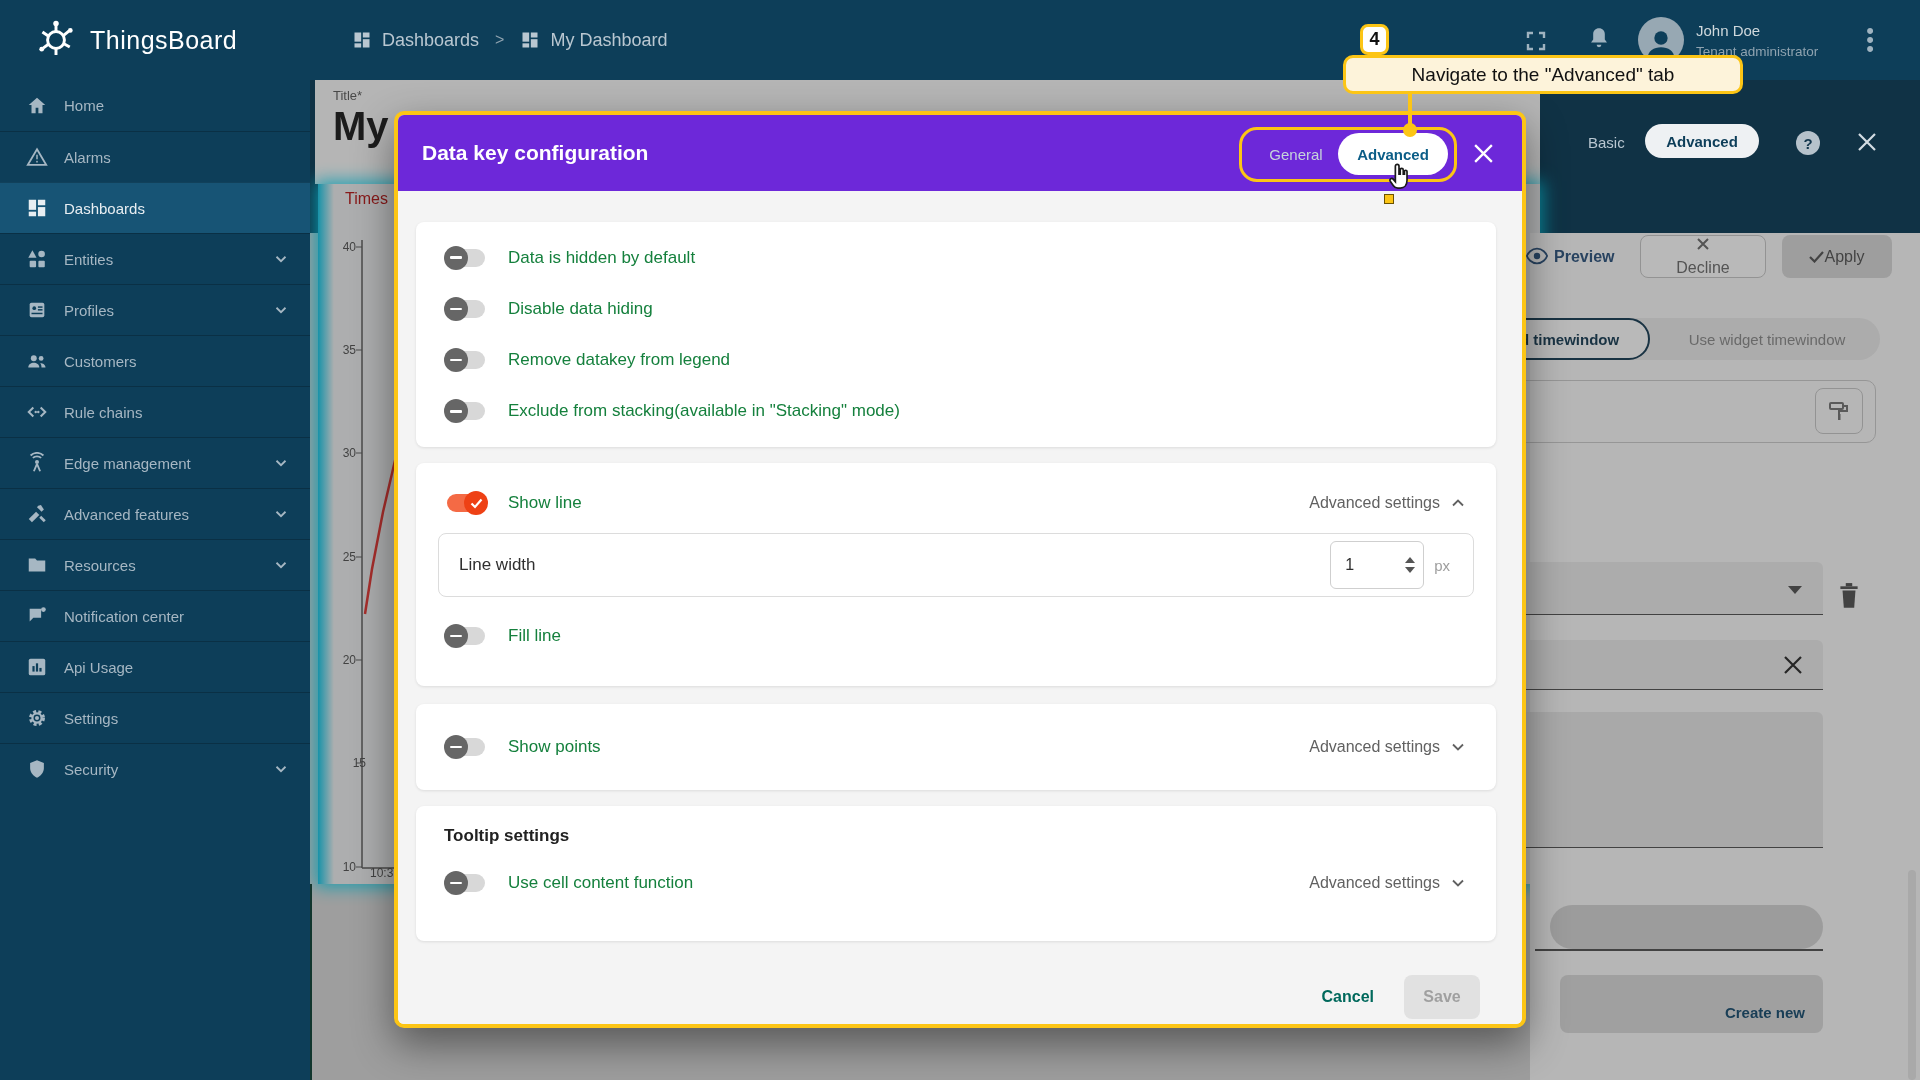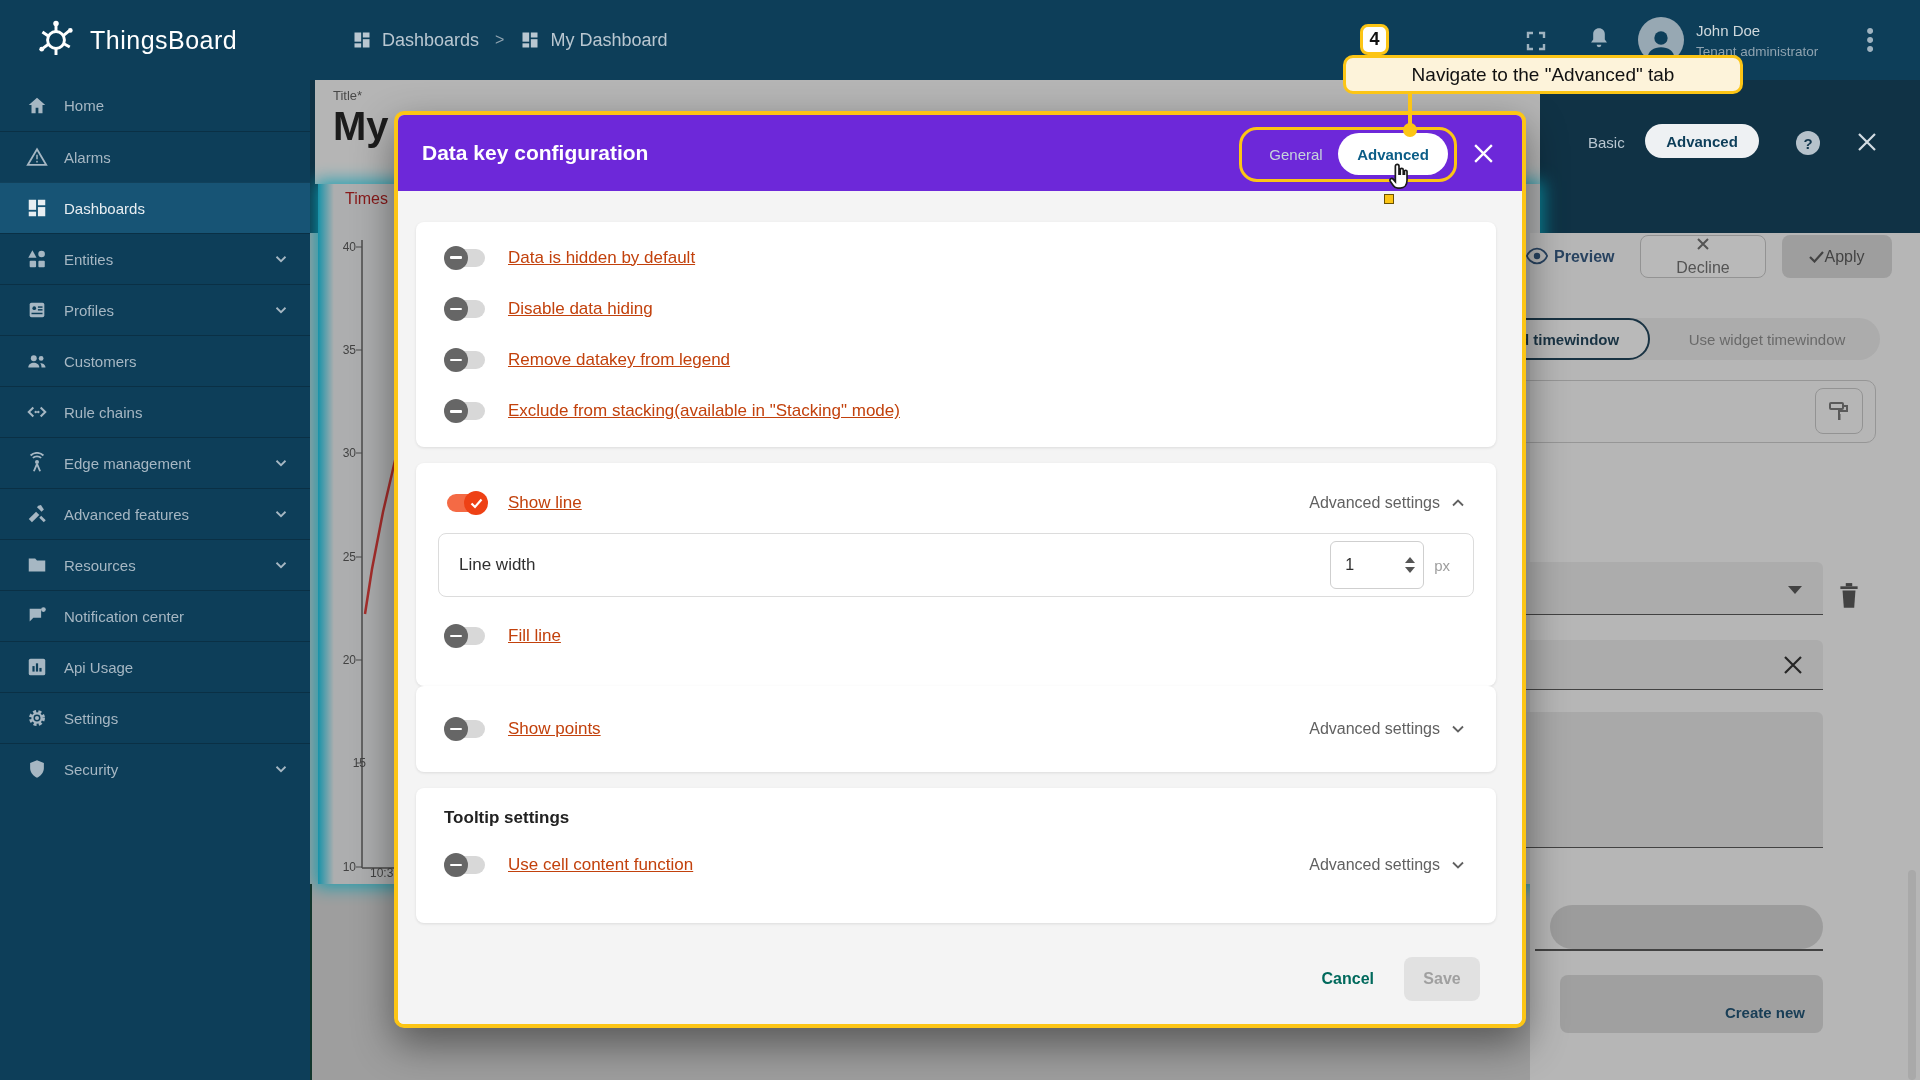--- a/index.html
+++ b/index.html
@@ -60,21 +60,21 @@
   .modal { position:absolute; left:394px; top:111px; width:1132px; height:917px; border:4px solid #fcc515; border-radius:10px; background:#f4f4f4; z-index:10; overflow:hidden; box-shadow:0 16px 40px rgba(0,0,0,.45); }
   .modal-header { position:relative; height:76px; background:#6d28d9; }
   .modal-title { position:absolute; left:24px; top:0; height:76px; display:flex; align-items:center; color:#ffffff; font-size:21px; font-weight:bold; }
   .tab-highlight { position:absolute; left:841px; top:12px; width:218px; height:55px; border:3px solid #fcc515; border-radius:18px; z-index:2; }
   .tab-general { position:absolute; left:856px; top:24px; width:84px; height:31px; display:flex; align-items:center; justify-content:center; color:#c6d3db; font-size:15px; }
   .tab-advanced { position:absolute; left:940px; top:18px; width:110px; height:42px; border-radius:21px; background:#ffffff; color:#0b5d87; font-weight:bold; font-size:15px; display:flex; align-items:center; justify-content:center; }
   .modal-close { position:absolute; left:1074px; top:27px; color:#ffffff; }
   .modal-body { position:absolute; left:0; top:76px; width:100%; height:841px; background:#f4f4f4; padding:31px 26px 0 18px; }
   .card { background:#ffffff; border-radius:8px; box-shadow:0 1px 3px rgba(0,0,0,.10); }
   .row { display:flex; align-items:center; padding:0 28px; gap:20px; }
-  .row .lbl { font-size:17px; color:#c2410c;text-decoration:underline; }
+  .row .lbl { font-size:17px; color:#15803d; }
   .row .spacer { flex:1; }
   .adv-set { display:flex; align-items:center; gap:8px; color:#616161; font-size:16px; }
   .sec-hdr { font-size:17px; font-weight:bold; color:#212121; padding:0 28px; }
 
   .tgl { position:relative; width:44px; height:24px; flex:none; }
   .tgl .track { position:absolute; left:3px; top:3px; width:38px; height:18px; border-radius:9px; background:#d8d8d8; }
   .tgl .thumb { position:absolute; left:0; top:0; width:24px; height:24px; border-radius:50%; background:#666666; display:flex; align-items:center; justify-content:center; }
   .tgl .minus { width:12px; height:2.5px; background:#ffffff; border-radius:1px; }
   .tgl.on .track { background:#f46a45; }
   .tgl.on .thumb { left:20px; background:#ee4115; }
@@ -433,21 +433,21 @@
           <div class="tgl">
               <div class="track"></div>
               <div class="thumb">
                 <div class="minus"></div>
               </div>
             </div>
           <span class="lbl">Exclude from stacking(available in "Stacking" mode)</span>
         </div>
       </div>
 
-      <div class="card" style="height:223px;padding-top:14px;">
+      <div class="card" style="height:223px;margin-bottom:18px;padding-top:14px;">
         <div class="row" style="height:52px;">
           <div class="tgl on">
             <div class="track"></div>
             <div class="thumb">
                 <svg width="13" height="11" viewBox="0 0 13 11">
                   <path d="M1.5 5.5l3.5 3.5 6.5-7.5" fill="none" stroke="#ffffff" stroke-width="2.2"></path>
                 </svg>
               </div>
           </div>
           <span class="lbl">Show line</span>

